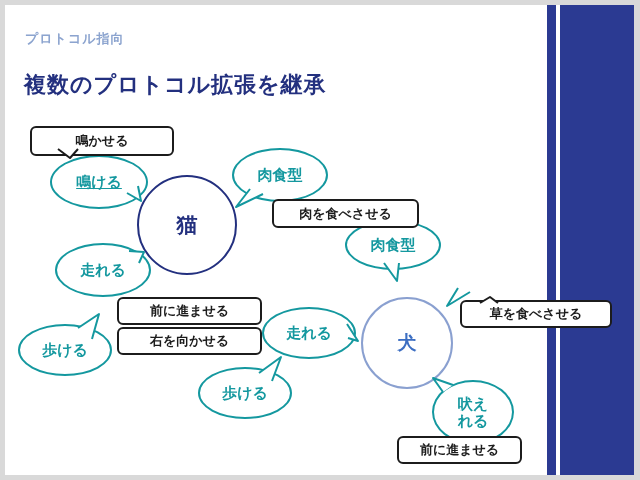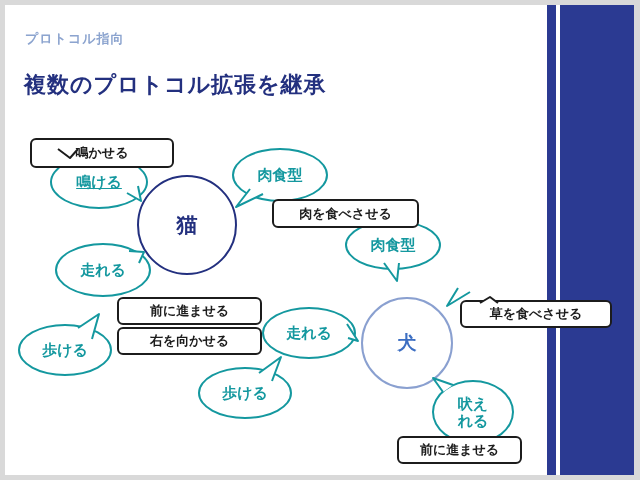--- a/index.html
+++ b/index.html
@@ -50,21 +50,21 @@
   #b6{left:262px;top:307px;width:90px;height:48px;}
   #b7{left:198px;top:367px;width:90px;height:48px;}
   #b8{left:432px;top:380px;width:78px;height:60px;}
   #b8 span{display:block;width:34px;line-height:1.15;margin:16px auto;}
 
   
   .callout{position:absolute;background:#fff;z-index:10;
     border:2px solid var(--callout_ink,#1C1C1C);border-radius:6px;
     color:var(--callout_ink,#1C1C1C);font-weight:bold;font-size:13px;
     display:flex;align-items:center;justify-content:center;}
-  #c0{left:30px;top:126px;width:140px;height:26px;margin-top:12px;}
+  #c0{left:30px;top:126px;width:140px;height:26px;}
   #c1{left:272px;top:199px;width:143px;height:25px;}
   #c2{left:117px;top:297px;width:141px;height:24px;}
   #c3{left:117px;top:327px;width:141px;height:24px;}
   #c4{left:460px;top:300px;width:148px;height:24px;}
   #c5{left:397px;top:436px;width:121px;height:24px;}
 
   .tails{position:absolute;left:0;top:0;z-index:20;pointer-events:none;}
   .tail-fill{fill:#ffffff;stroke:none;}
   .tail-teal{fill:none;stroke:var(--teal,#14989F);stroke-width:2;stroke-linejoin:round;}
   .tail-ink{fill:none;stroke:var(--callout_ink,#1C1C1C);stroke-width:2;stroke-linejoin:round;}

